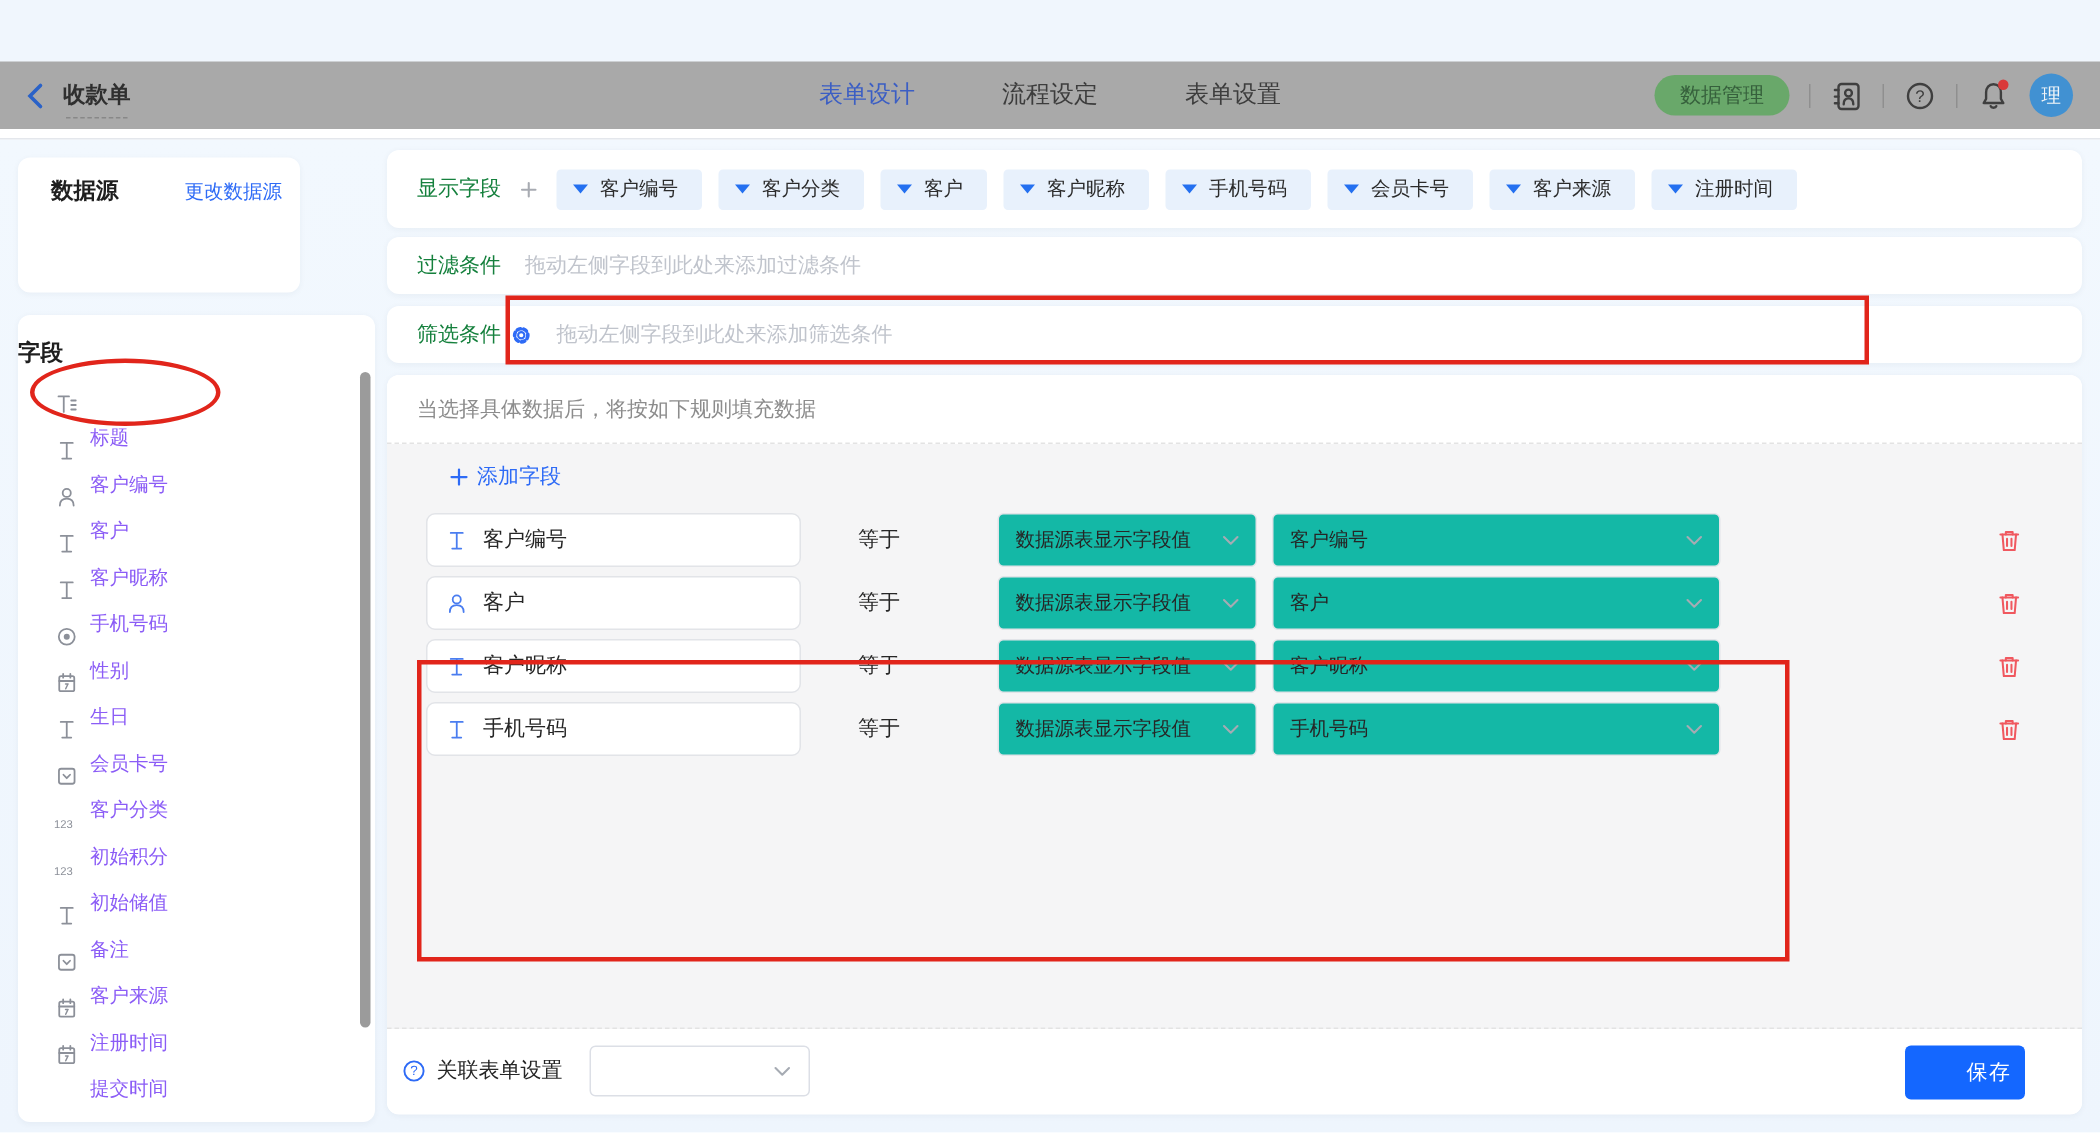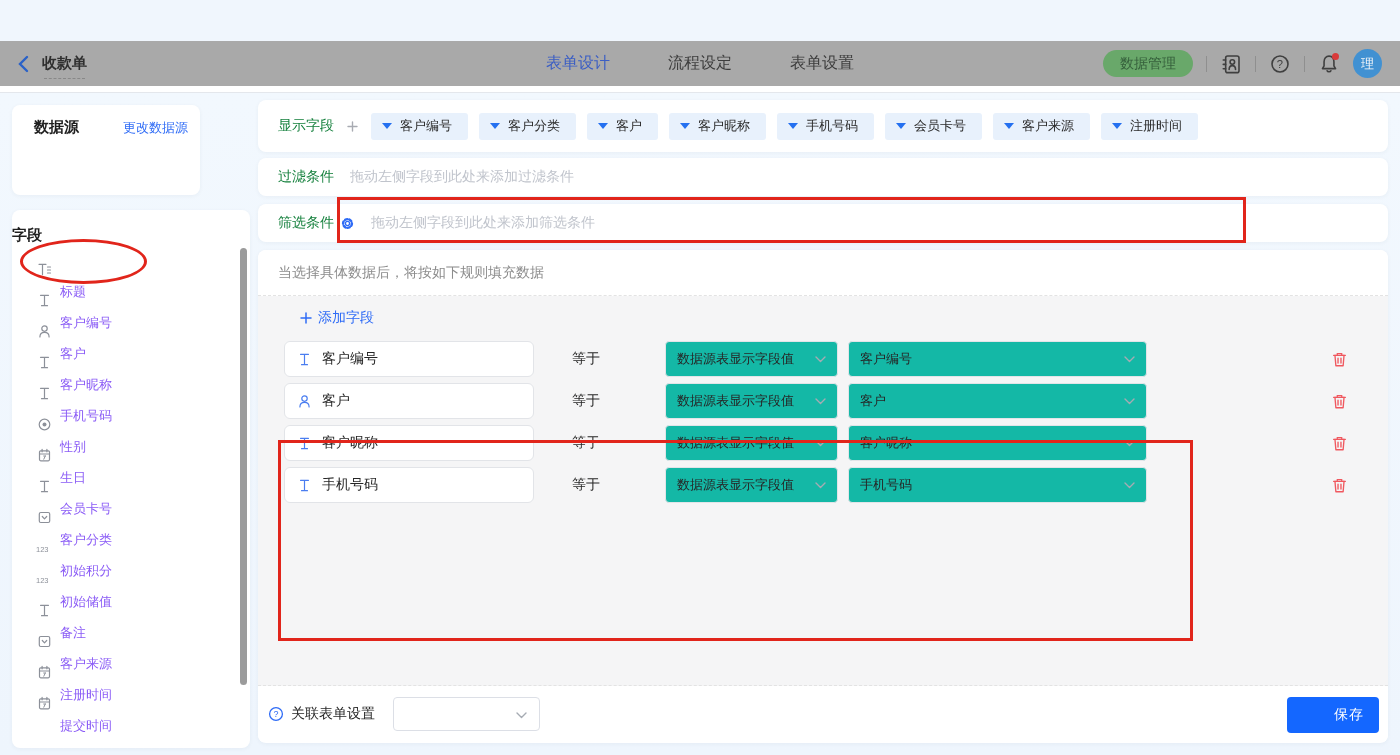--- a/index.html
+++ b/index.html
@@ -79,21 +79,21 @@
   .sel .lbl { font-size:13px; color:#262626; white-space:nowrap; }
   .sel .chev { color:#a6abb3; display:flex; }
   .sel-src { width:173px; }
   .sel-val { width:299px; margin-left:10px; }
   .trash { margin-left:auto; width:18px; height:18px; color:#f0585f; cursor:pointer; display:flex; align-items:center; justify-content:center; }
 
   .foot-bar { height:56px; background:#fff; display:flex; align-items:center; padding:0 26px 0 10px; position:relative; }
   .q-ic { color:#2e6bf6; display:flex; margin-right:7px; }
   .foot-label { font-size:14px; color:#262626; }
   .foot-select { width:147px; height:34px; border:1px solid #dcdfe6; border-radius:4px; margin-left:18px; display:flex; align-items:center; justify-content:flex-end; padding:0 12px; cursor:pointer; color:#a6abb3; background:#fff; }
-  .save-btn { position:absolute; right:9px; top:11px; width:92px; height:36px; background:#1467ff; color:#fff; font-size:14px; border:none; border-radius:4px; display:flex; align-items:center; justify-content:center; cursor:pointer; letter-spacing:1px;padding-left:32px; }
+  .save-btn { position:absolute; right:38px; top:11px; width:80px; height:36px; background:#1467ff; color:#fff; font-size:14px; border:none; border-radius:4px; display:flex; align-items:center; justify-content:center; cursor:pointer; letter-spacing:1px;padding-left:32px; }
 
   
   .anno { position:absolute; border:3px solid #e1251b; pointer-events:none; z-index:40; }
   .anno-ellipse { left:20px; top:146px; width:127px; height:45px; border-radius:50%; }
   .anno-rect1 { left:337px; top:104px; width:909px; height:46px; }
   .anno-rect2 { left:278px; top:347px; width:915px; height:201px; }
 </style>
 </head>
 <body>
 

